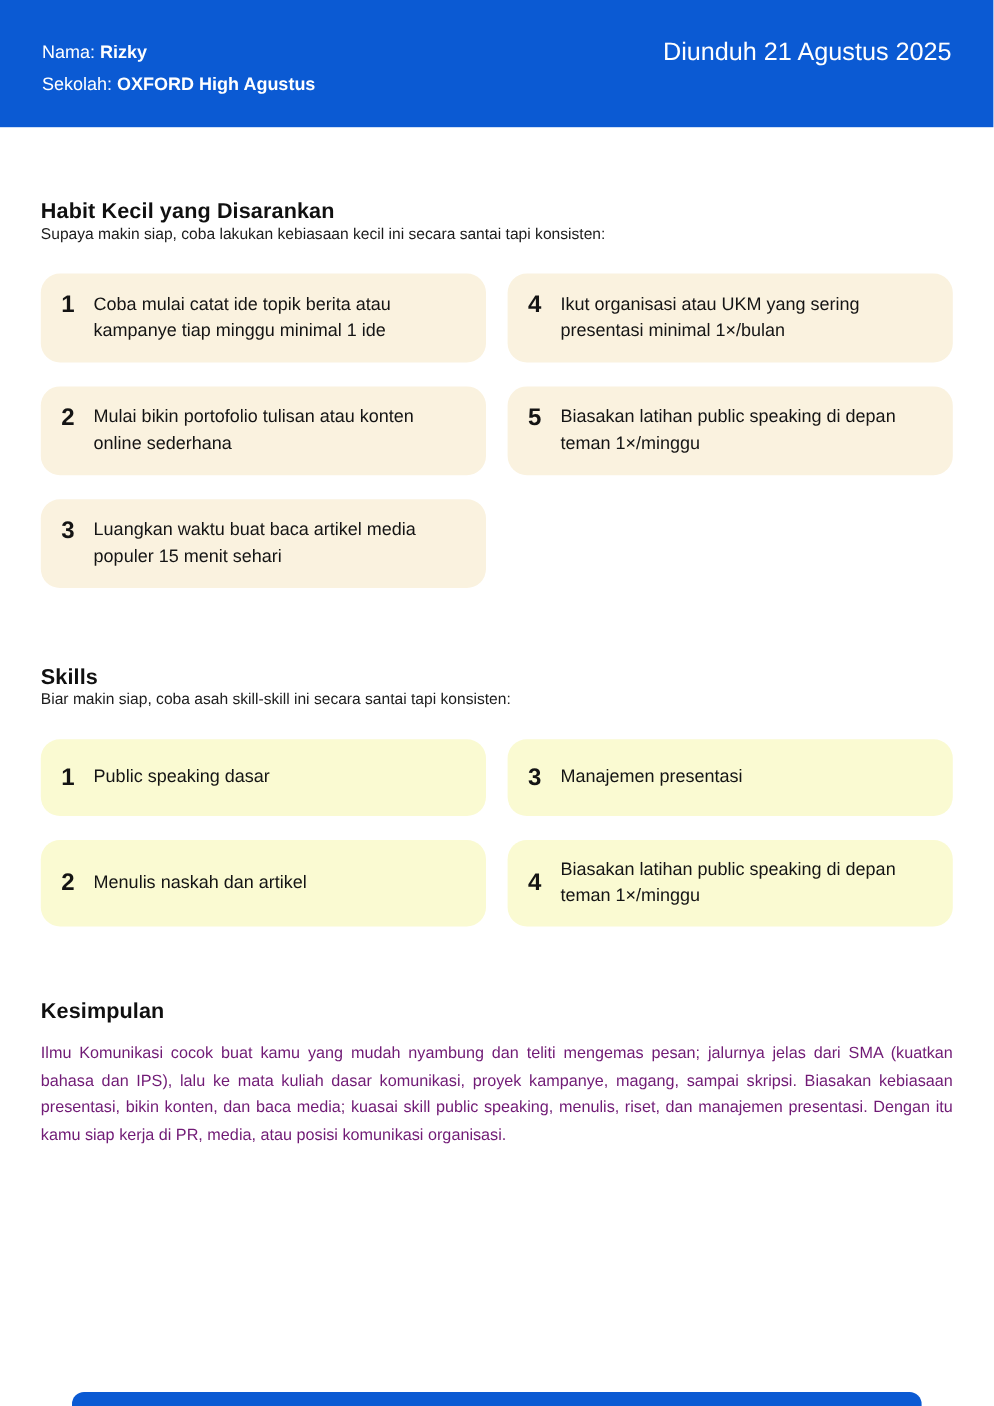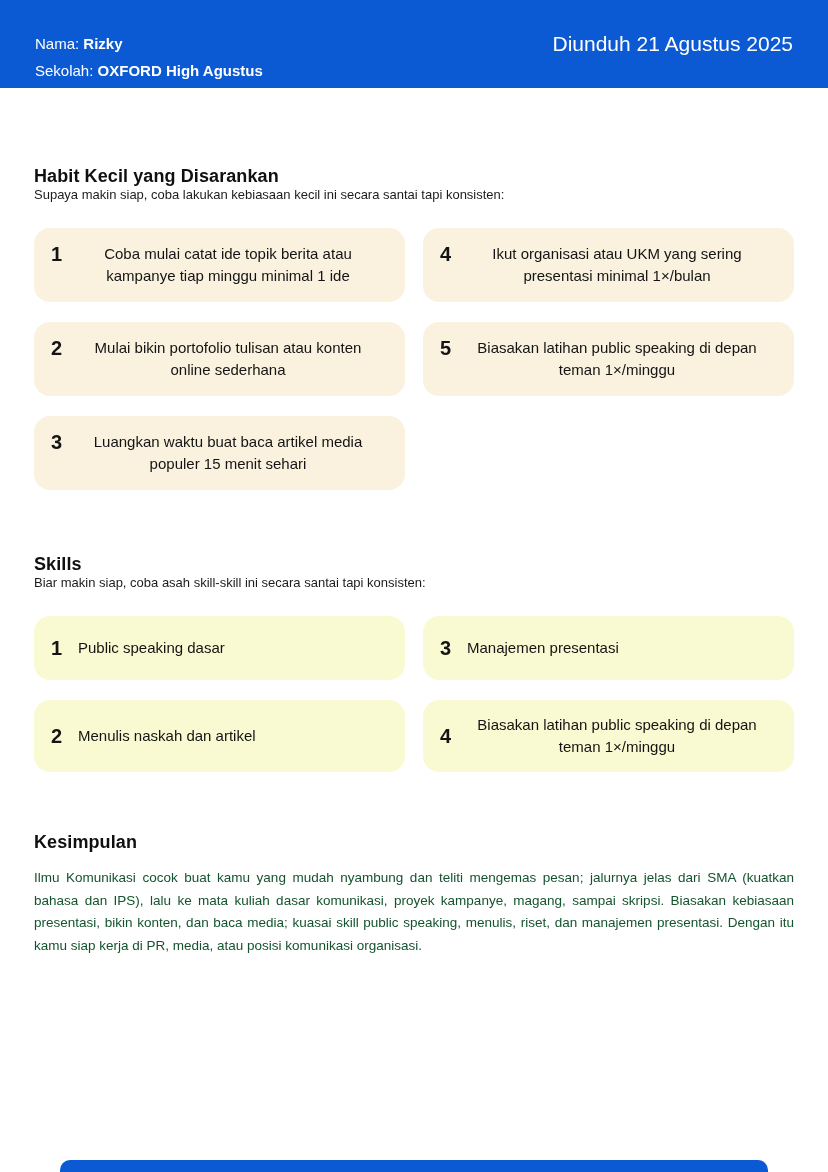--- a/index.html
+++ b/index.html
@@ -10,21 +10,21 @@
     position: relative;
     overflow: hidden;
     background: #ffffff;
     font-family: "Liberation Sans", sans-serif;
     color: #151515;
   }
   
   .header {
     position: absolute;
     top: 0; left: 0; right: 0;
-    height: 88px;
+    height: 106px;
     background: #0b5ad3;
     color: #ffffff;
     padding: 30px 35px 0 35px;
   }
   .header-line { font-size: 15px; line-height: 27px; font-weight: 400; }
   .header-line b { font-weight: 700; }
   .header-date {
     position: absolute;
     top: 30px; right: 35px;
     font-size: 21px; line-height: 27px;
@@ -64,29 +64,28 @@
     font-weight: 700;
     color: #141414;
     text-align: left;
   }
   .card.habit .card-number { align-self: flex-start; line-height: 23px; margin-top: 1px; }
   .card-text {
     font-size: 15px;
     line-height: 22px;
     color: #141414;
     max-width: 300px;
-    text-align: center;
   }
   .section-skills { margin-top: 64px; }
   .section-conclusion { margin-top: 60px; }
   .conclusion-body {
     margin-top: 14px;
     font-size: 13.5px;
     line-height: 22.5px;
-    color: #14532d;
+    color: #701a75;
     text-align: justify;
   }
   
   .next-page-peek {
     position: absolute;
     left: 60px;
     right: 60px;
     bottom: 0;
     height: 12px;
     background: #0b5ad3;

